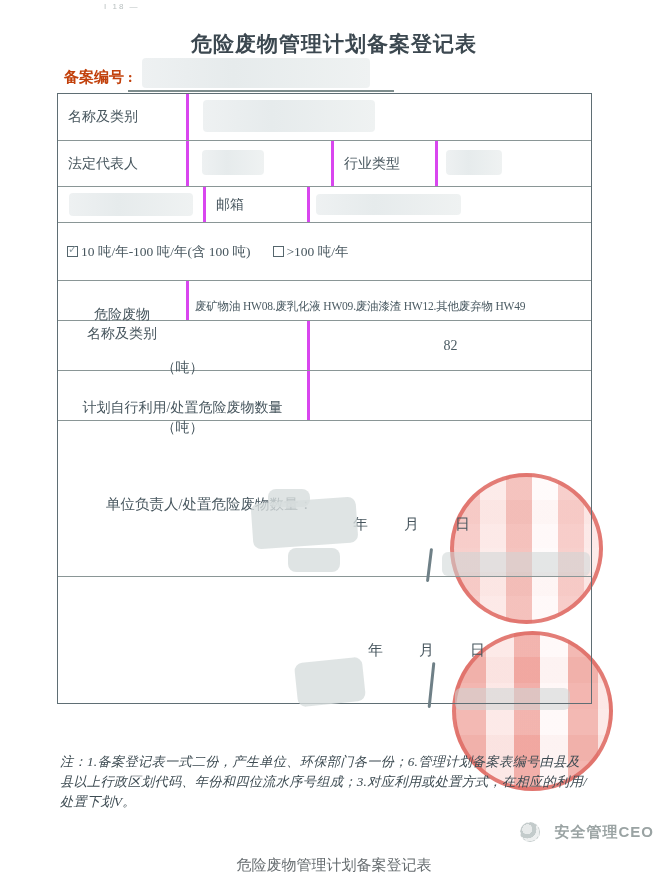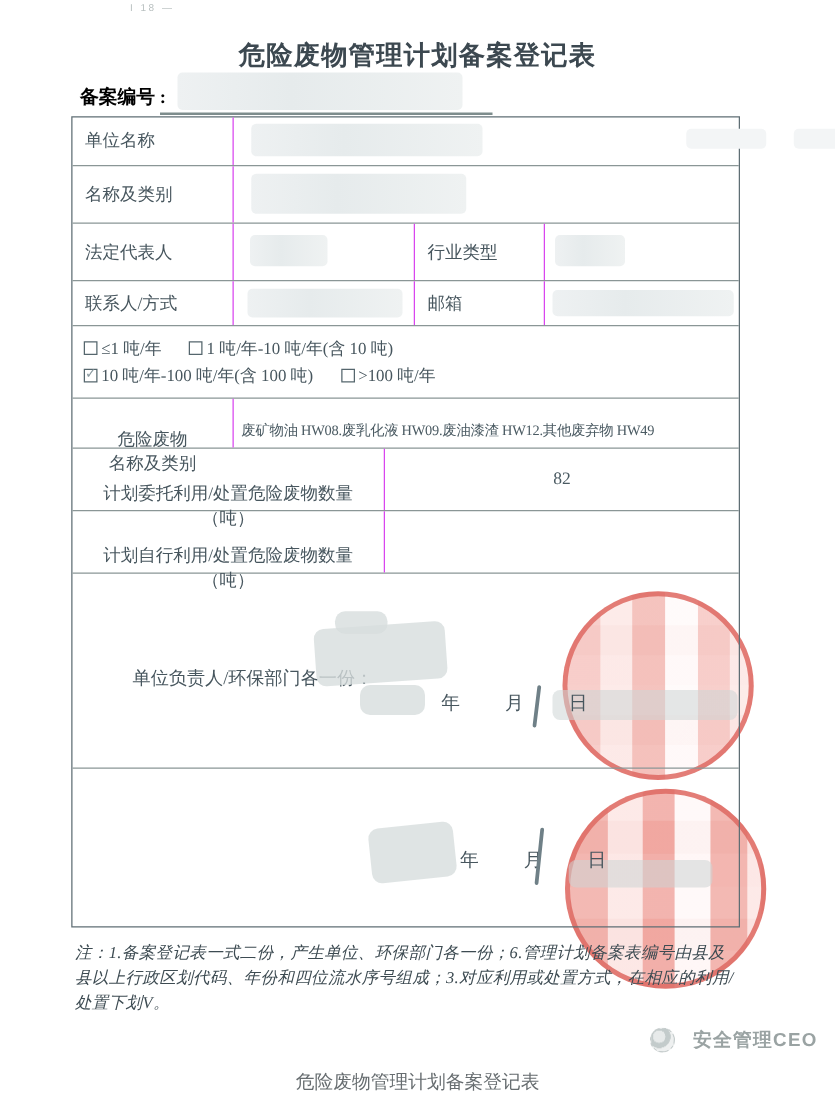--- a/index.html
+++ b/index.html
@@ -5,35 +5,35 @@
   html,body{margin:0;padding:0;background:#ffffff;}
   .page{position:relative;width:668px;height:887px;background:#ffffff;overflow:hidden;
         font-family:"Liberation Serif","DejaVu Serif",serif;color:#47565e;}
   .sans{font-family:"Liberation Sans","DejaVu Sans",sans-serif;}
 
   .corner-mark{position:absolute;left:104px;top:2px;font-size:8px;color:#b9c0c0;letter-spacing:2px;}
 
   .title{position:absolute;left:0;top:30px;width:668px;text-align:center;
          font-size:21px;font-weight:bold;color:#3c4850;letter-spacing:1px;}
 
-  .filing{position:absolute;left:64px;top:68px;font-size:15px;font-weight:bold;color:#000000;}
+  .filing{position:absolute;left:64px;top:68px;font-size:15px;font-weight:bold;color:#c2410c;}
   .filing-underline{position:absolute;left:128px;top:90px;width:266px;height:2px;background:#7e8d8d;}
 
   
   .bp{position:absolute;border-radius:4px;background:linear-gradient(90deg,#eef1f2,#e6ebec 40%,#eff2f2);z-index:3;}
   .bp.faint{background:#f3f5f6;}
   .bp.gray{background:#d7dddd;opacity:.8;border-radius:8px;z-index:3;}
   .stroke{position:absolute;width:2.5px;background:#6f8087;z-index:3;border-radius:2px;}
 
   
   .tbl{position:absolute;left:57px;top:93px;width:535px;border:1.5px solid #5f6e74;
        box-sizing:border-box;z-index:2;background:transparent;}
   .r{display:flex;border-top:1px solid #8a9696;box-sizing:border-box;}
   .r:first-child{border-top:none;}
-  .c{border-left:1px solid #d946ef;box-sizing:border-box;display:flex;align-items:center;position:relative;}
+  .c{border-left:3px solid #d946ef;box-sizing:border-box;display:flex;align-items:center;position:relative;}
   .c:first-child{border-left:none;}
   .lab{padding-left:10px;font-size:14px;}
   .lab2{flex-direction:column;justify-content:center;align-items:center;font-size:14px;text-align:center;padding:0;margin-top:44px;}
   .w-label{width:128px;flex:none;}
   .w-145{width:145px;flex:none;}
   .w-104{width:104px;flex:none;}
   .w-249{width:249px;flex:none;}
   .grow{flex:1;}
   .h38{height:38px;} .h46{height:46px;} .h36{height:36px;} .h58{height:58px;}
   .h40{height:40px;} .h50{height:50px;} .h156{height:156px;} .h127{height:127px;}
@@ -89,71 +89,52 @@
   <div class="filing-underline"></div>
   <div class="bp" style="left:142px;top:58px;width:228px;height:30px;"></div>
 
   <div class="stamp" style="left:450px;top:473px;width:145px;height:143px;"></div>
   <div class="stamp s2" style="left:452px;top:631px;width:153px;height:152px;"></div>
   <div class="band" style="left:442px;top:552px;width:148px;height:24px;"></div>
   <div class="band" style="left:455px;top:688px;width:115px;height:22px;"></div>
 
   <div class="tbl">
 
-    <div class="r h38">
-      <div class="c lab w-label">单位名称</div>
-      <div class="c grow">
-        <div class="bp" style="left:14px;top:5px;width:185px;height:26px;"></div>
-        <div class="bp faint" style="left:362px;top:9px;width:64px;height:16px;"></div>
-        <div class="bp faint" style="left:448px;top:9px;width:42px;height:16px;"></div>
-      </div>
-    </div>
 
     <div class="r h46">
       <div class="c lab w-label">名称及类别</div>
       <div class="c grow">
         <div class="bp" style="left:14px;top:6px;width:172px;height:32px;"></div>
       </div>
     </div>
 
     <div class="r h46">
       <div class="c lab w-label">法定代表人</div>
       <div class="c w-145">
         <div class="bp" style="left:13px;top:9px;width:62px;height:25px;"></div>
       </div>
       <div class="c lab w-104">行业类型</div>
       <div class="c grow">
         <div class="bp" style="left:8px;top:9px;width:56px;height:25px;"></div>
       </div>
     </div>
 
     <div class="r h36">
-      <div class="c lab w-label">联系人/方式</div>
       <div class="c w-145">
         <div class="bp" style="left:11px;top:6px;width:124px;height:23px;"></div>
       </div>
       <div class="c lab w-104">邮箱</div>
       <div class="c grow">
         <div class="bp" style="left:6px;top:7px;width:145px;height:21px;"></div>
       </div>
     </div>
 
     <div class="r h58">
       <div class="c grow">
         <div class="opts">
-          <div class="optline">
-            <span class="opt">
-                <span class="cb"></span>
-                <span>≤1 吨/年</span>
-              </span>
-            <span class="opt">
-                <span class="cb"></span>
-                <span>1 吨/年-10 吨/年(含 10 吨)</span>
-              </span>
-          </div>
           <div class="optline">
             <span class="opt">
                 <span class="cb checked"></span>
                 <span>10 吨/年-100 吨/年(含 100 吨)</span>
               </span>
             <span class="opt">
                 <span class="cb"></span>
                 <span>&gt;100 吨/年</span>
               </span>
           </div>
@@ -166,41 +147,40 @@
         <span>危险废物</span>
         <span>名称及类别</span>
       </div>
       <div class="c grow">
         <span class="waste-val">废矿物油 HW08.废乳化液 HW09.废油漆渣 HW12.其他废弃物 HW49</span>
       </div>
     </div>
 
     <div class="r h50">
       <div class="c lab2 w-249" style="line-height:1.4;">
-        <span>计划委托利用/处置危险废物数量</span>
         <span>（吨）</span>
       </div>
       <div class="c grow">
         <span class="qty-val">82</span>
       </div>
     </div>
 
     <div class="r h50">
       <div class="c lab2 w-249" style="line-height:1.4;">
         <span>计划自行利用/处置危险废物数量</span>
         <span>（吨）</span>
       </div>
       <div class="c grow">
         <span class="qty-val"></span>
       </div>
     </div>
 
     <div class="r h156">
       <div class="c grow freecell">
-        <div class="sigline" style="left:48px;top:74px;">单位负责人/环保部门各一份：</div>
+        <div class="sigline" style="left:48px;top:74px;">单位负责人/处置危险废物数量：</div>
         <div class="dateline" style="left:295px;top:94px;">
           <span>年</span><span>月</span><span>日</span>
         </div>
       </div>
     </div>
 
     <div class="r h127">
       <div class="c grow freecell">
         <div class="dateline" style="left:310px;top:64px;">
           <span>年</span><span>月</span><span>日</span>

